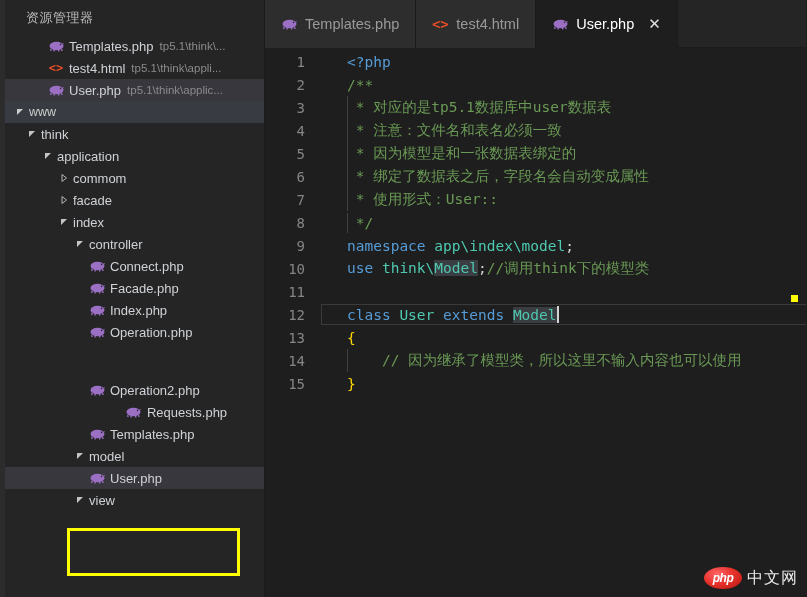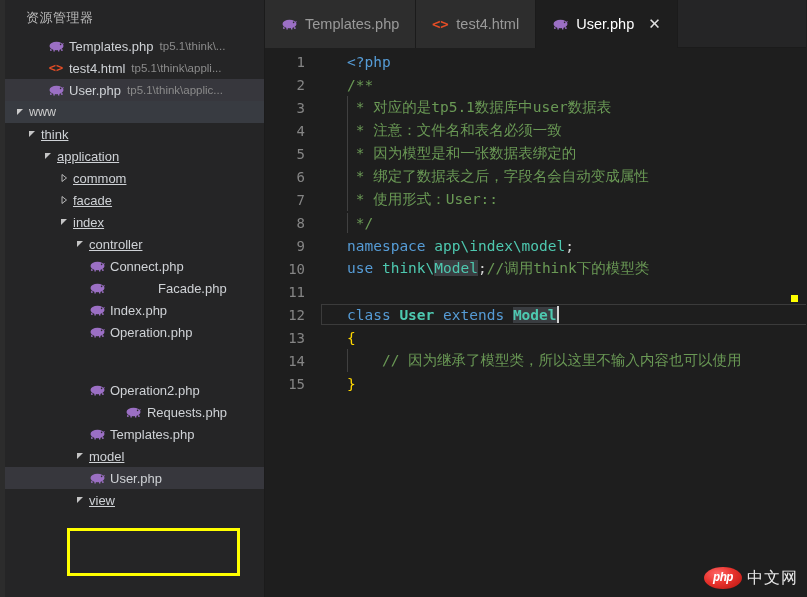--- a/index.html
+++ b/index.html
@@ -67,21 +67,21 @@
     white-space: nowrap;
     position: relative;
   }
   .tree-row.selected { background: #37373d; }
   .tree-row .label { color: #cfd2d6; }
   .tree-row .sub {
     color: #8b8b8b;
     font-size: 11.5px;
     margin-left: 6px;
   }
-  .folder-label { color: #b7c4cf; text-decoration: underline; }
+  .folder-label { color: #b7c4cf; }
   .file-label { color: #c9cdd3; }
 
   .icon {
     width: 16px; height: 16px;
     flex: 0 0 16px;
     margin-right: 5px;
     display: inline-flex;
     align-items: center; justify-content: center;
     font-size: 13px;
     line-height: 1;
@@ -190,21 +190,21 @@
     left: 26px; top: -2px; bottom: -2px;
     width: 1px;
     background: #404040;
   }
 
   
   .t-tag      { color: #569cd6; }
   .t-comment  { color: #6a9955; }
   .t-keyword  { color: #569cd6; }
   .t-ns       { color: #4ec9b0; }
-  .t-class    { color: #4ec9b0; font-weight: bold; }
+  .t-class    { color: #4ec9b0; }
   .t-brace    { color: #ffd700; }
   .t-punct    { color: #d4d4d4; }
   .sel-word   { background: #3a3d41; }
 
   .cursor {
     display: inline-block;
     width: 2px; height: 17px;
     background: #d4d4d4;
     vertical-align: -3px;
     margin-left: 0px;
@@ -236,21 +236,21 @@
   }
   .wm-logo {
     width: 38px; height: 22px;
     border-radius: 50%;
     background: radial-gradient(ellipse at 35% 30%, #ff6666 0%, #e8322c 45%, #b3150f 100%);
     display: flex; align-items: center; justify-content: center;
     color: #ffffff;
     font-size: 12px;
     font-weight: bold;
     font-style: italic;
-    font-family: Liberation Mono, monospace;
+    font-family: Liberation Sans, sans-serif;
     letter-spacing: -0.5px;
   }
   .wm-text {
     margin-left: 5px;
     color: #e8e8e8;
     font-size: 16px;
     letter-spacing: 1px;
     font-family: "DejaVu Sans", sans-serif;
   }
 </style>
@@ -367,21 +367,21 @@
               <path d="M1.2 7.5 L1.2 10 L2.6 10 L2.6 8.4 Z" fill="#9b6fc4"></path>
               <path d="M4.4 8 L4.4 10.6 L5.8 10.6 L5.8 8.6 Z" fill="#9b6fc4"></path>
               <path d="M9 8 L9 10.6 L10.4 10.6 L10.4 8.6 Z" fill="#9b6fc4"></path>
               <path d="M12.2 7.5 L12.2 10 L13.6 10 L13.6 8.4 Z" fill="#9b6fc4"></path>
               <path d="M13.5 2.2 C14.6 1.4 15 2.6 14.2 3.4 Z" fill="#9b6fc4"></path>
               <circle cx="11.6" cy="3.4" r="0.8" fill="#2b2b2b"></circle>
             </svg>
           </span>
           <span class="label file-label">Connect.php</span>
         </div>
-        <div class="tree-row" style="padding-left: 84px; gap: 48px;">
+        <div class="tree-row" style="padding-left: 84px;">
           <span class="icon php-icon">
             <svg width="15" height="11" viewBox="0 0 15 11">
               <ellipse cx="7.5" cy="5" rx="7" ry="4.2" fill="#9b6fc4"></ellipse>
               <path d="M1.2 7.5 L1.2 10 L2.6 10 L2.6 8.4 Z" fill="#9b6fc4"></path>
               <path d="M4.4 8 L4.4 10.6 L5.8 10.6 L5.8 8.6 Z" fill="#9b6fc4"></path>
               <path d="M9 8 L9 10.6 L10.4 10.6 L10.4 8.6 Z" fill="#9b6fc4"></path>
               <path d="M12.2 7.5 L12.2 10 L13.6 10 L13.6 8.4 Z" fill="#9b6fc4"></path>
               <path d="M13.5 2.2 C14.6 1.4 15 2.6 14.2 3.4 Z" fill="#9b6fc4"></path>
               <circle cx="11.6" cy="3.4" r="0.8" fill="#2b2b2b"></circle>
             </svg>

